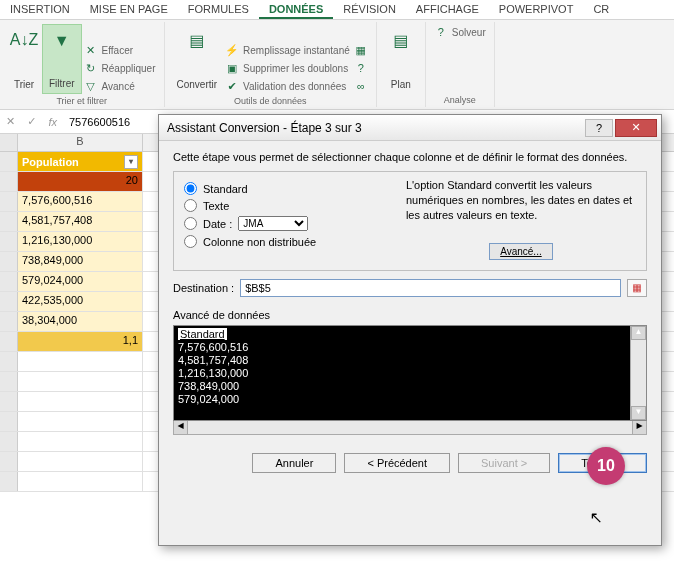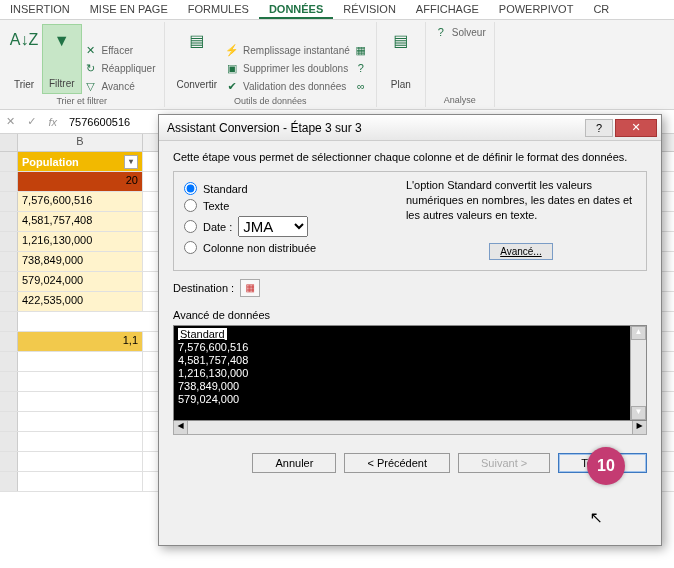--- a/index.html
+++ b/index.html
@@ -60,21 +60,21 @@
 .dialog-body p { margin-bottom: 8px; }
 fieldset { border: 1px solid #c0c0c0; padding: 6px 10px 10px 10px; margin-bottom: 8px; }
 legend { padding: 0 4px; font-size: 11px; }
 .radio-row { display: flex; align-items: center; gap: 6px; margin: 4px 0; }
 .radio-row input { margin: 0; }
 .fmt-layout { display: flex; gap: 14px; }
 .fmt-left { width: 46%; }
 .fmt-right { flex: 1; font-size: 11px; }
 .fmt-right p { line-height: 1.35; }
 .adv-btn { margin-top: 12px; padding: 2px 10px; background: #e6e6e6; border: 1px solid #7a9cc6; font-size: 10px; text-decoration: underline; cursor: pointer; }
-select.date-sel { width: 70px; font-size: 15px; }
+select.date-sel { width: 70px; font-size: 10px; }
 .dest-row { display: flex; align-items: center; gap: 6px; margin: 6px 0; }
 .dest-row input[type=text] { flex: 1; border: 1px solid #7a9cc6; padding: 2px 4px; font-size: 11px; background: #fff; }
 .range-btn { width: 20px; height: 18px; border: 1px solid #aaa; background: #f8f8f8; display: flex; align-items: center; justify-content: center; font-size: 10px; color: #c33; }
 .preview-label { margin: 12px 0 4px 0; }
 .preview {
   border: 1px solid #888; background: #000; color: #fff;
   font-family: "Courier New", monospace; font-size: 11px;
   height: 96px; overflow: hidden; position: relative; padding: 2px 4px;
 }
 .preview .ph { color: #000; background: #fff; display: inline-block; text-decoration: underline; padding: 0 2px; }
@@ -236,20 +236,21 @@
   <div class="row data-row sel">
       <div class="rh"></div>
       <div class="c">579,024,000</div>
     </div>
   <div class="row data-row sel">
       <div class="rh"></div>
       <div class="c">422,535,000</div>
     </div>
   <div class="row data-row sel">
       <div class="rh"></div>
+      <div class="c">38,304,000</div>
     </div>
   <div class="row total-row">
       <div class="rh"></div>
       <div class="c">1,1</div>
     </div>
   <div class="row">
       <div class="rh"></div>
       <div class="c"></div>
     </div>
   <div class="row">
@@ -315,20 +316,21 @@
           <p>L'option Standard convertit les valeurs numériques en nombres, les dates en dates et les autres valeurs en texte.</p>
           <div style="text-align:center">
             <button class="adv-btn">Avancé...</button>
           </div>
         </div>
       </div>
     </fieldset>
 
     <div class="dest-row">
       <span>Destination :</span>
+      <input type="text" value="$B$5" style="">
       <div class="range-btn">▦</div>
     </div>
 
     <div class="preview-label">Avancé de données</div>
     <div class="preview">
       <span class="ph">Standard</span><br>
       <span>7,576,600,516</span><br>
       <span>4,581,757,408</span><br>
       <span>1,216,130,000</span><br>
       <span>738,849,000</span><br>

